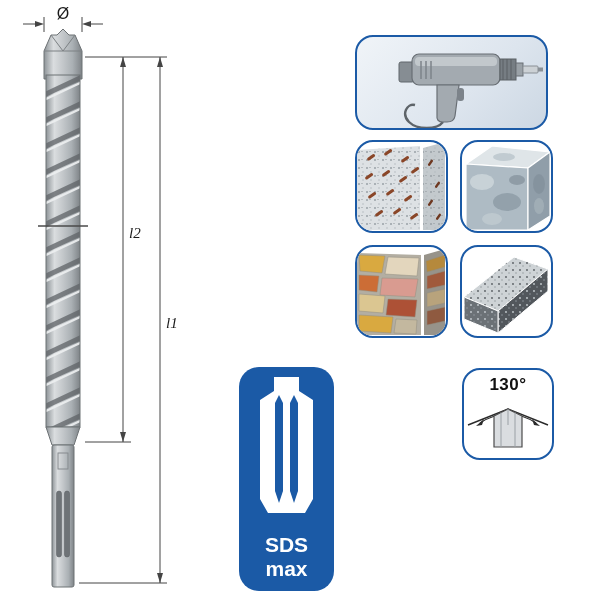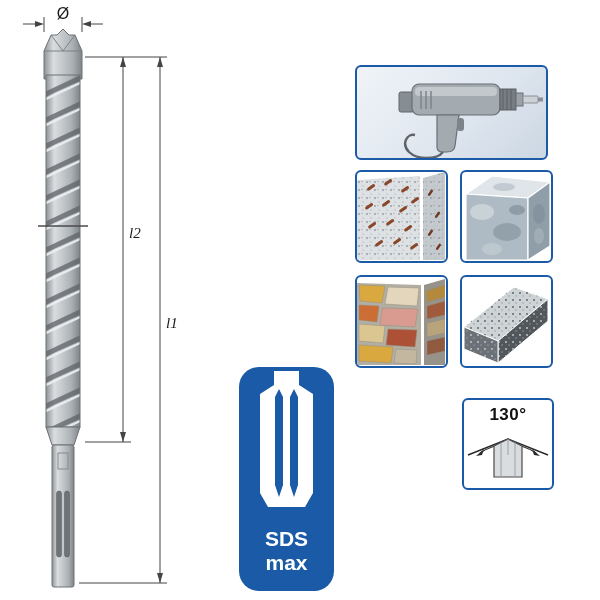--- a/index.html
+++ b/index.html
@@ -3,31 +3,31 @@
 <meta charset="utf-8">
 <style>
   :root{ --blue:#1b5aa6; }
   html,body{margin:0;padding:0;background:#fff;}
   .stage{
     position:relative;width:600px;height:600px;background:#fff;
     font-family:"Liberation Sans",sans-serif;overflow:hidden;
   }
   .icon-box{
     position:absolute;box-sizing:border-box;
-    border:2px solid var(--blue);border-radius:6px;
-    background:#fff;overflow:hidden;margin-top:30px;
+    border:2px solid var(--blue);border-radius:18px;
+    background:#fff;overflow:hidden;
   }
   .tool-box{ background:linear-gradient(135deg,#f0f4f8 0%,#dde5ee 60%,#ccd7e3 100%); }
   .angle-box{ display:flex;flex-direction:column;align-items:center; }
   .angle-text{ margin-top:5px;font-size:17px;font-weight:bold;color:#111;letter-spacing:.5px; }
   .badge{
     position:absolute;left:239px;top:367px;width:95px;height:224px;
     background:var(--blue);border-radius:20px;
     display:flex;flex-direction:column;align-items:center;
-    box-sizing:border-box;padding-top:0;
+    box-sizing:border-box;padding-top:6px;
   }
   .badge-text{
     color:#fff;font-weight:bold;font-size:21px;line-height:1.12;
     text-align:center;font-family:"Liberation Sans",sans-serif;
   }
   .badge-textwrap{ margin-top:8px; }
   .dim-label{
     font-family:"Liberation Serif",serif;font-style:italic;font-size:15px;fill:#1a1a1a;
   }
   .dia-label{ font-family:"Liberation Sans",sans-serif;font-size:16px;fill:#1a1a1a; }

